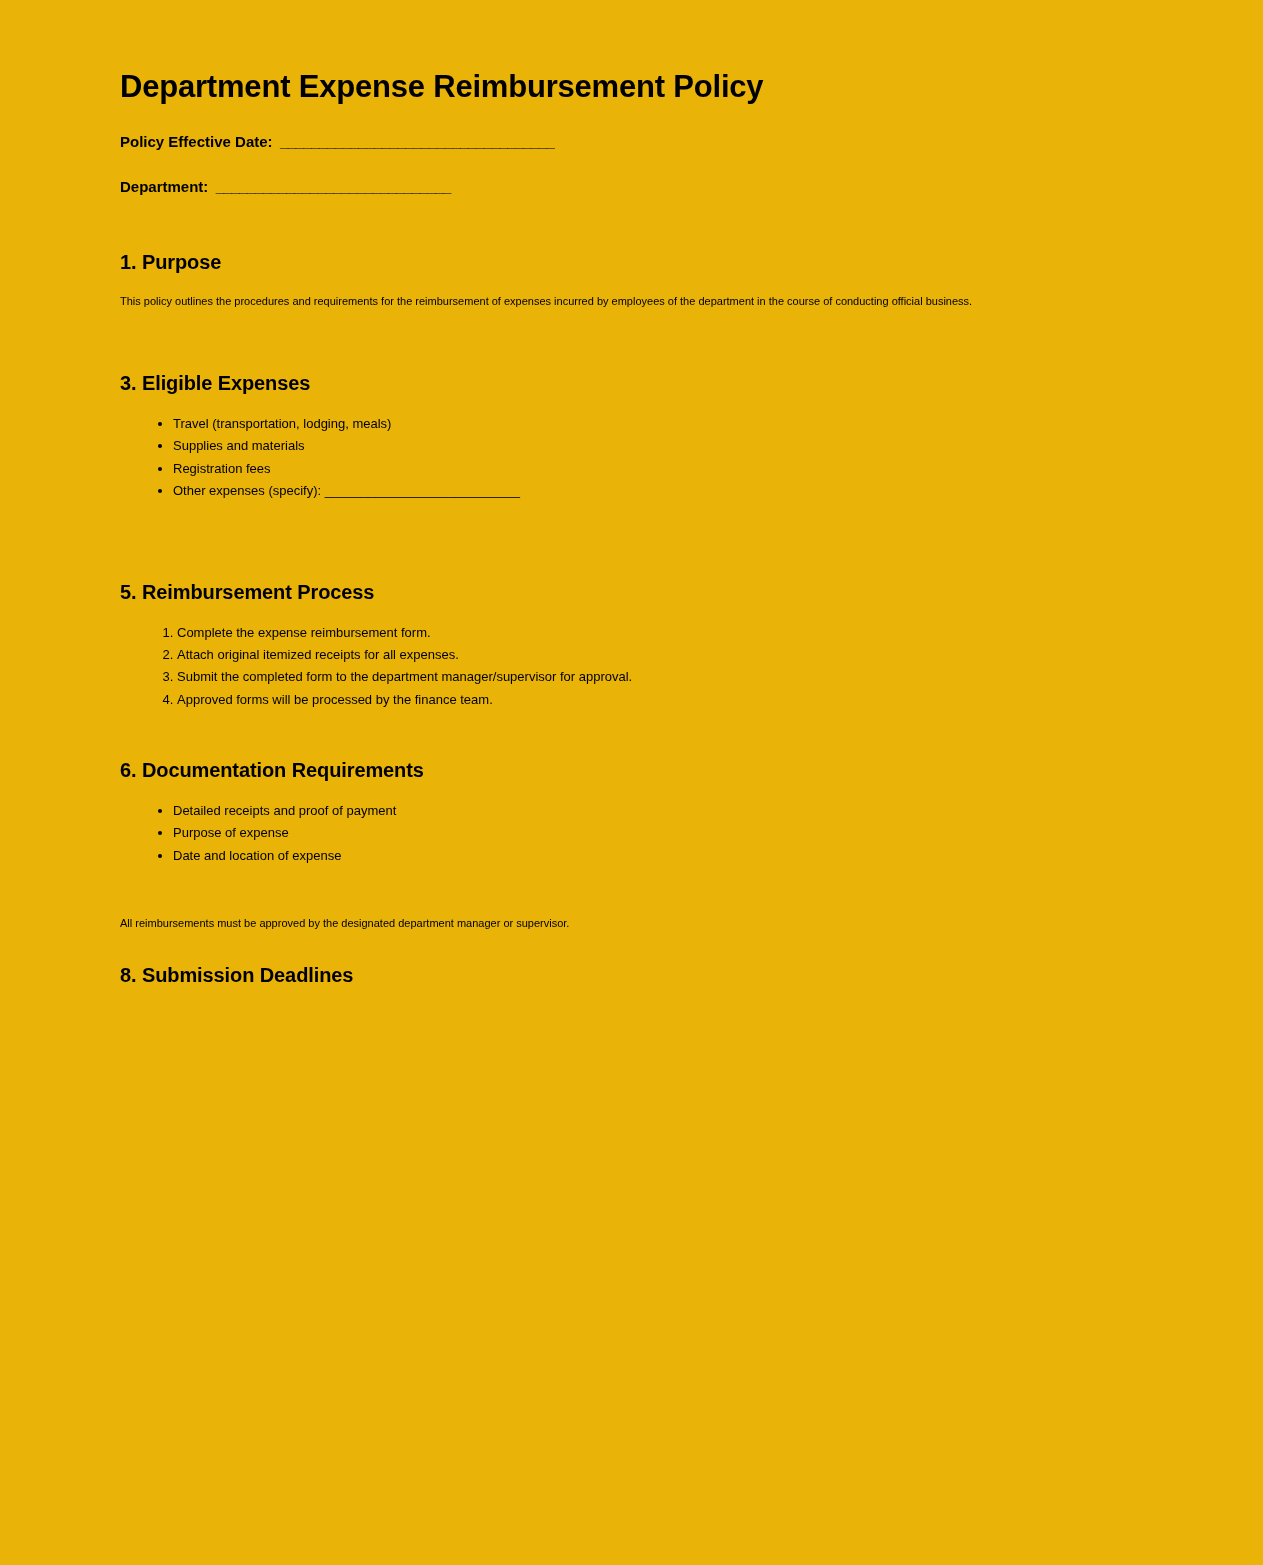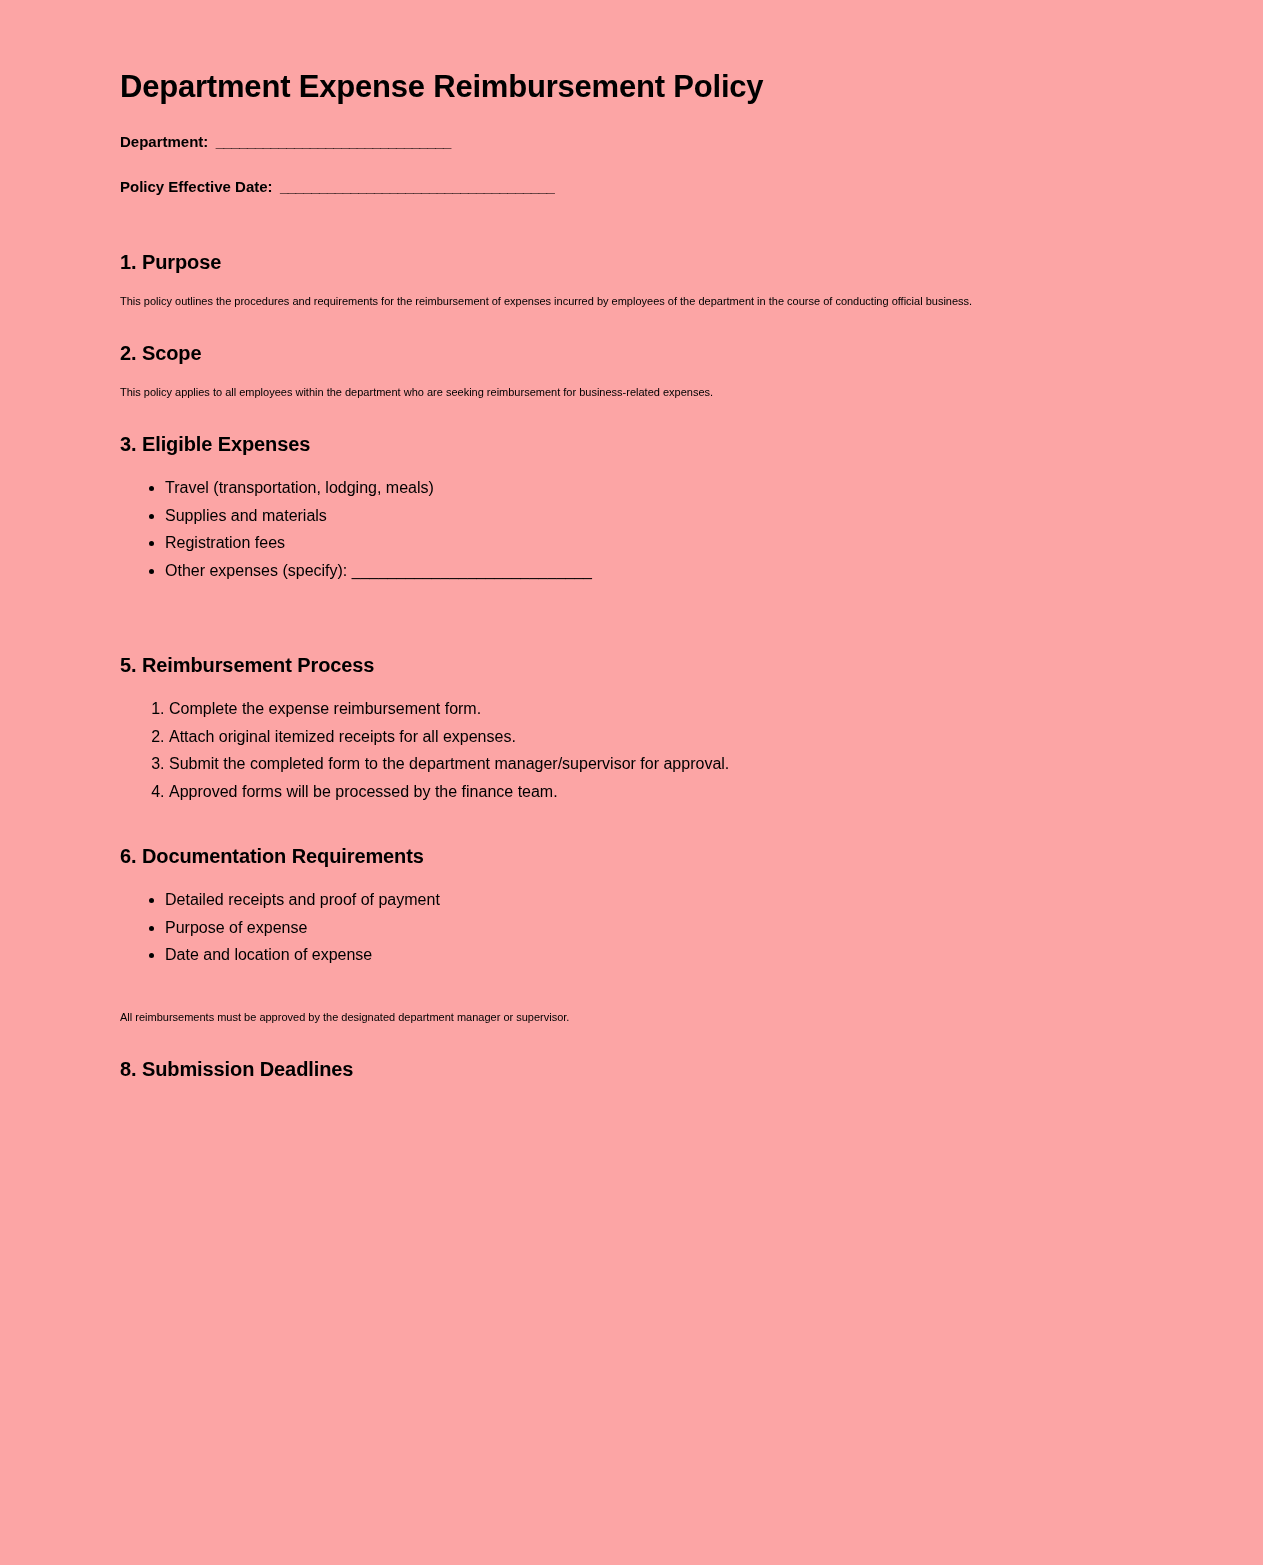--- a/index.html
+++ b/index.html
@@ -13,21 +13,21 @@
     min-height: 1565px;
     font-family: "Liberation Sans", sans-serif;
     color: #000000;
     -webkit-font-smoothing: antialiased;
   }
   .page {
     width: 1263px;
     min-height: 1565px;
     box-sizing: border-box;
     padding: 68px 123px 40px 120px;
-    background: #fca5a5;
+    background: #eab308;
   }
   .doc-title {
     font-size: 31px;
     font-weight: bold;
     line-height: 1.2;
     margin: 0 0 26px 0;
     letter-spacing: -0.2px;
   }
   .meta-field {
     font-size: 15px;
@@ -51,59 +51,55 @@
     letter-spacing: -0.1px;
   }
   .spacer-md { height: 30px; }
   .body-text {
     font-size: 11px;
     line-height: 1.72;
     margin: 0;
     max-width: 1022px;
   }
   ul.doc-list, ol.doc-list {
-    margin: 9px;
+    margin: 17px;
     padding: 0 0 0 36px;
-    font-size: 16px;
+    font-size: 13px;
     line-height: 1.72;
   }
   ul.doc-list { list-style-type: disc; }
   ol.doc-list { list-style-type: decimal; padding-left: 40px; }
   ul.doc-list li, ol.doc-list li {
     margin: 0;
     padding: 0;
   }
   .inline-blank {
     letter-spacing: -0.5px;
   }
 </style>
 </head>
 <body>
 
 <div class="page">
 
   <h1 class="doc-title">Department Expense Reimbursement Policy</h1>
 
+  <p class="meta-field"><span>Policy Effective Date:</span><span class="blank">  ___________________________________</span></p>
+
   <p class="meta-field"><span>Department:</span><span class="blank">  ______________________________</span></p>
-
-  <p class="meta-field"><span>Policy Effective Date:</span><span class="blank">  ___________________________________</span></p>
 
   <div class="spacer-md"></div>
 
   <section class="section">
     <h2 class="section-heading">1. Purpose</h2>
     <p class="body-text">This policy outlines the procedures and requirements for the reimbursement of expenses incurred by employees of the department in the course of conducting official business.</p>
   </section>
 
   <div class="spacer-md"></div>
 
-  <section class="section">
-    <h2 class="section-heading">2. Scope</h2>
-    <p class="body-text">This policy applies to all employees within the department who are seeking reimbursement for business-related expenses.</p>
-  </section>
 
   <div class="spacer-md"></div>
 
   <section class="section">
     <h2 class="section-heading">3. Eligible Expenses</h2>
     <ul class="doc-list">
       <li>Travel (transportation, lodging, meals)</li>
       <li>Supplies and materials</li>
       <li>Registration fees</li>
       <li>Other expenses (specify):  ___________________________</li>

